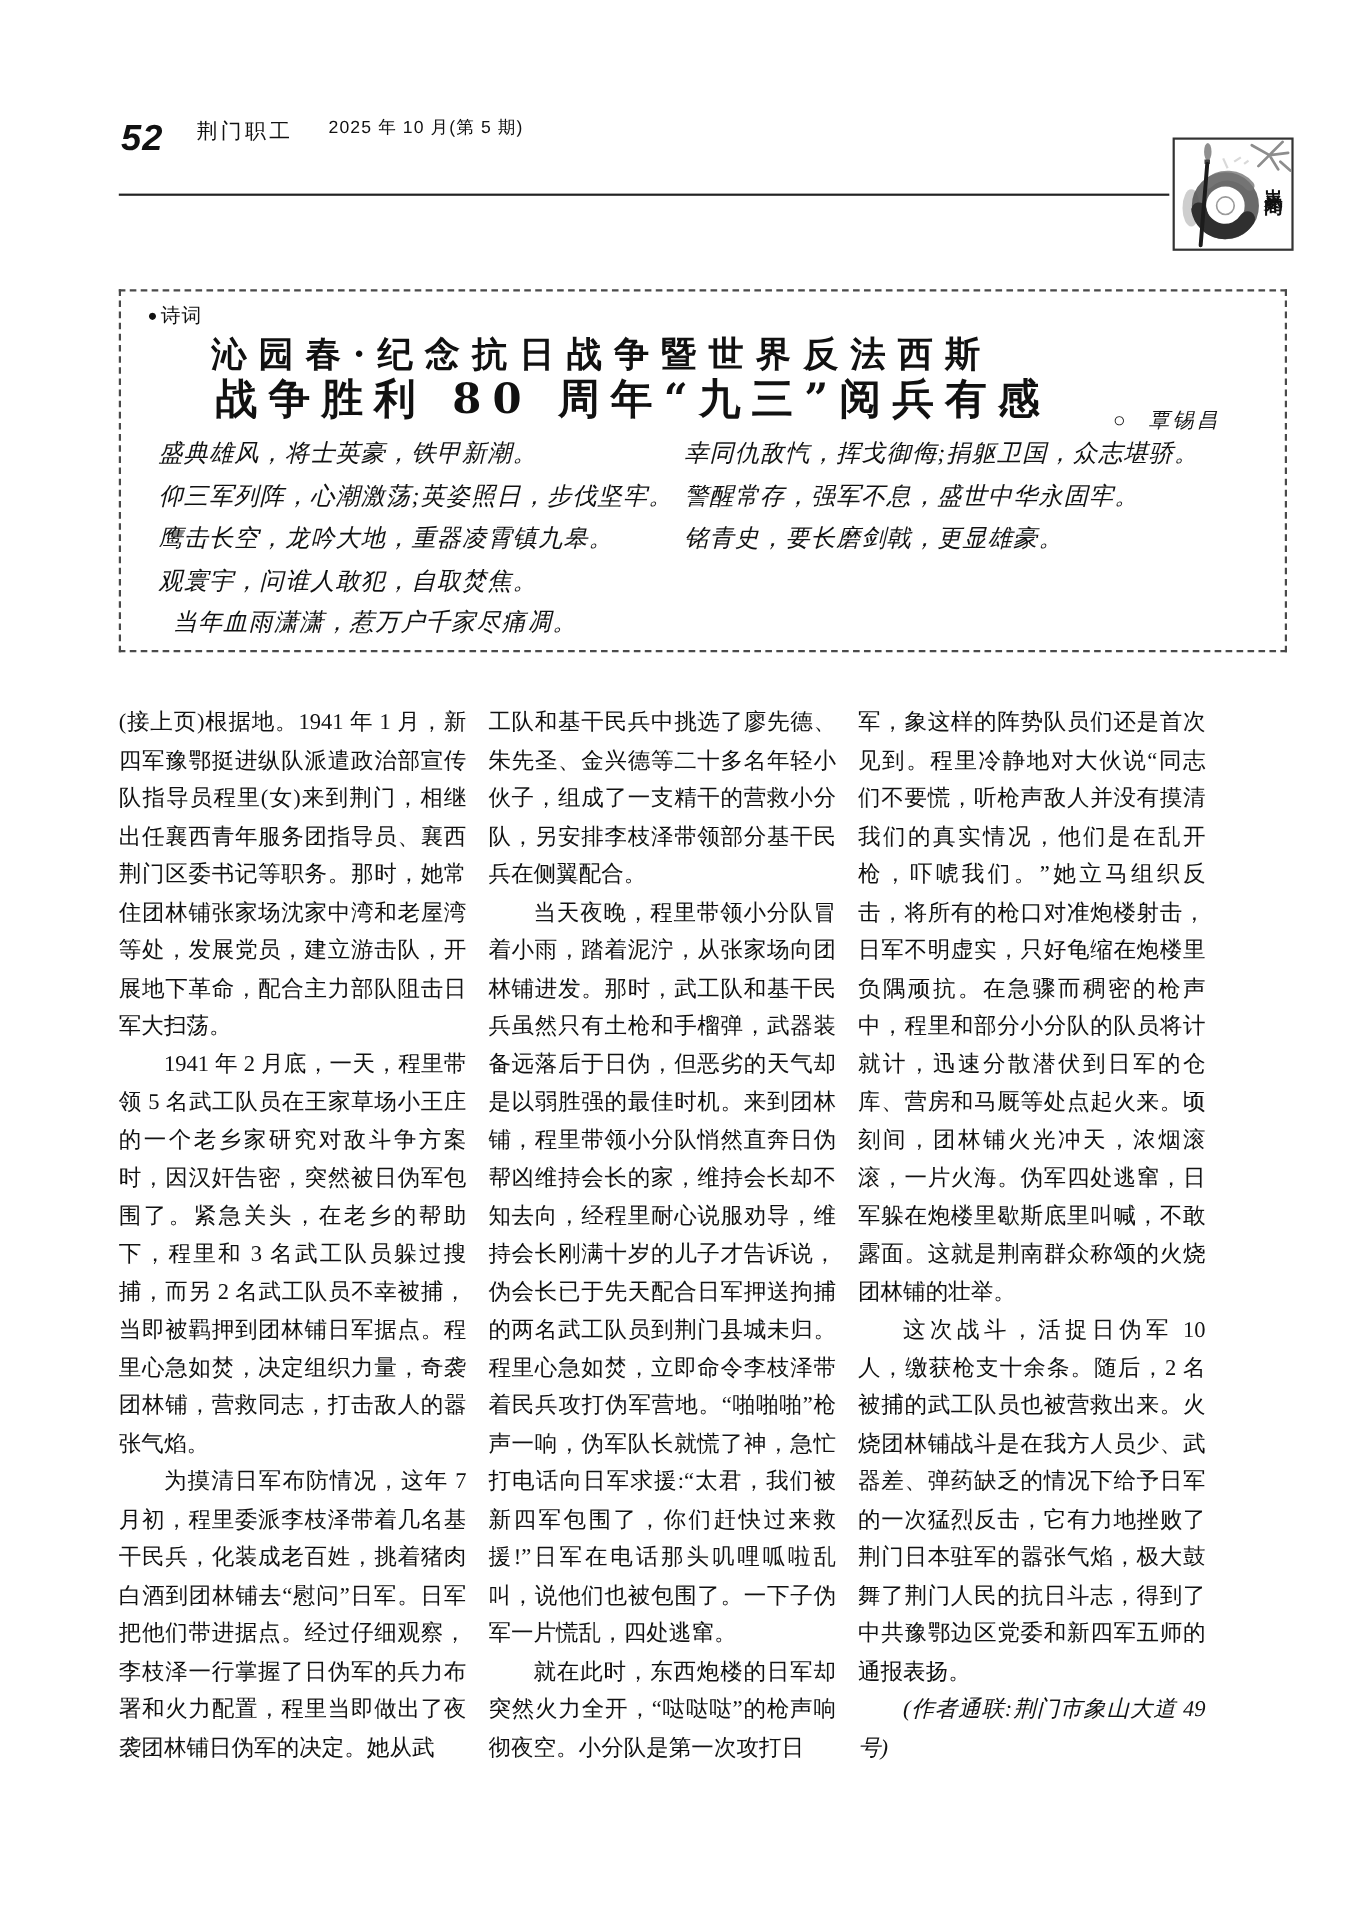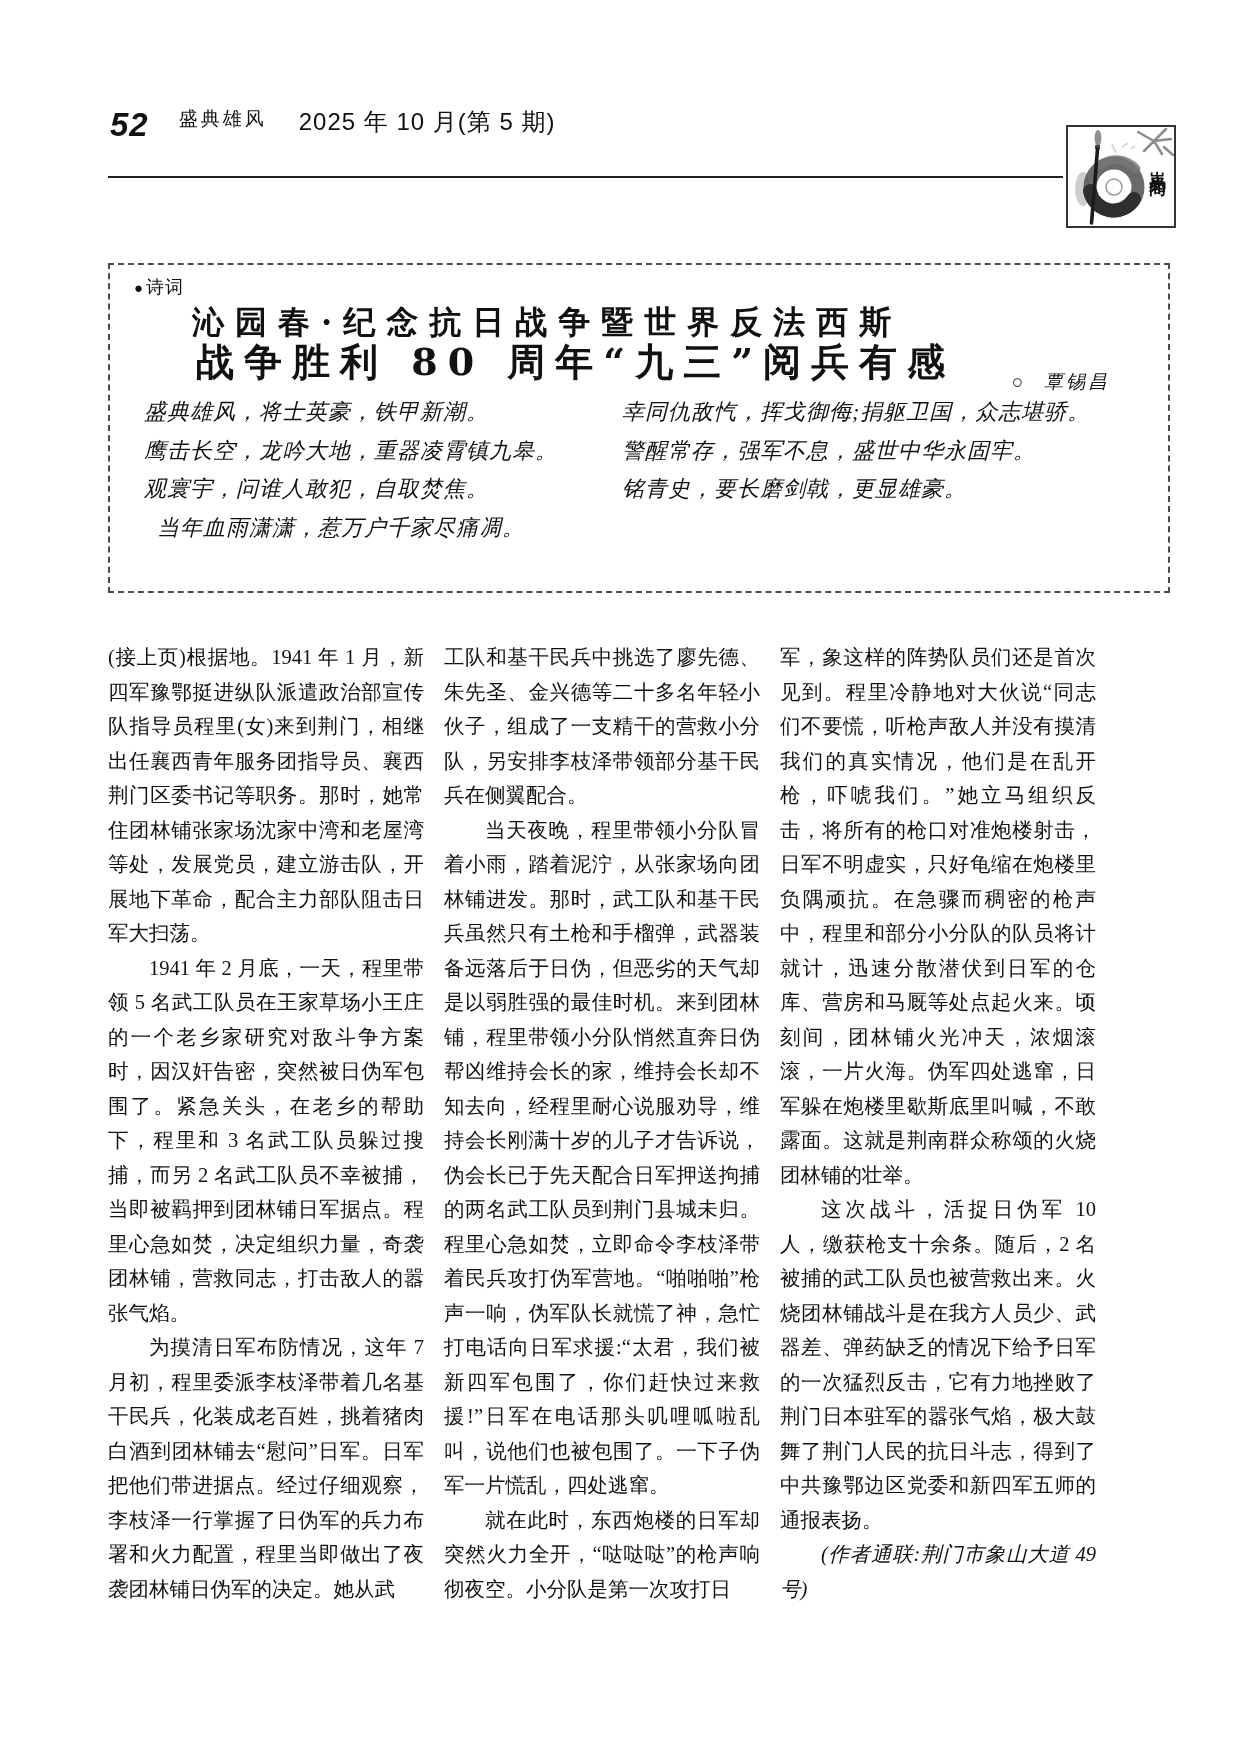--- a/index.html
+++ b/index.html
@@ -5,21 +5,21 @@
   html,body{margin:0;padding:0;background:#e8e8e8;}
   .page{position:relative;width:1240px;height:1754px;background:#ffffff;margin:0 auto;
         font-family:"Liberation Serif",serif;color:#111;overflow:hidden;}
 
   
   .header{position:absolute;left:110px;top:106px;display:flex;align-items:flex-start;}
   .page-num{font-family:"Liberation Sans",sans-serif;font-size:33px;font-weight:bold;
             font-style:italic;letter-spacing:1px;}
   .journal{margin-left:30px;font-family:"Liberation Sans",sans-serif;font-size:19px;
            letter-spacing:3px;}
-  .issue{margin-left:32px;font-family:"Liberation Sans",sans-serif;font-size:24px;letter-spacing:1px;}
+  .issue{margin-left:32px;font-family:"Liberation Sans",sans-serif;font-size:16px;letter-spacing:1px;}
   .header-rule{position:absolute;left:108px;top:176px;width:955px;height:2px;background:#222;}
 
   
   .logo-box{position:absolute;left:1066px;top:125px;width:110px;height:103px;
             border:2px solid #333;box-sizing:border-box;background:#fff;}
   .logo-box svg{position:absolute;left:0;top:0;}
   .logo-label{position:absolute;right:5px;top:30px;writing-mode:vertical-rl;
               font-family:"Liberation Sans",sans-serif;font-size:17px;font-weight:600;
               letter-spacing:4px;color:#111;}
 
@@ -50,21 +50,21 @@
   .col p.cont{text-indent:0;}
   .col p.kai{font-style:italic;}
 </style>
 </head>
 <body>
 
 <div class="page">
 
   <div class="header">
     <span class="page-num">52</span>
-    <span class="journal">盛典雄风</span>
+    <span class="journal">荆门职工</span>
     <span class="issue">2025 年 10 月(第 5 期)</span>
   </div>
   <div class="header-rule"></div>
 
   <div class="logo-box">
     <svg width="106" height="99" viewBox="0 0 106 99">
       <g>
         <path d="M86 14 L70 5 M86 14 L98 2 M86 14 L103 12 M86 14 L94 27 M86 14 L76 24 M96 20 L105 28" stroke="#8d8d8d" stroke-width="2.5" fill="none" stroke-linecap="round"></path>
       </g>
       <g opacity="0.45">
@@ -93,20 +93,21 @@
     </div>
     <h1 class="poem-title1">沁园春·纪念抗日战争暨世界反法西斯</h1>
     <h1 class="poem-title2">战争胜利 80 周年“九三”阅兵有感</h1>
     <div class="poem-author">
       <span class="circ">○</span>
       <span>覃锡昌</span>
     </div>
     <div class="poem-cols">
       <div class="poem-col left">
         <div class="poem-line">盛典雄风，将士英豪，铁甲新潮。</div>
+        <div class="poem-line">仰三军列阵，心潮激荡;英姿照日，步伐坚牢。</div>
         <div class="poem-line">鹰击长空，龙吟大地，重器凌霄镇九皋。</div>
         <div class="poem-line">观寰宇，问谁人敢犯，自取焚焦。</div>
         <div class="poem-line">当年血雨潇潇，惹万户千家尽痛凋。</div>
       </div>
       <div class="poem-col right">
         <div class="poem-line">幸同仇敌忾，挥戈御侮;捐躯卫国，众志堪骄。</div>
         <div class="poem-line">警醒常存，强军不息，盛世中华永固牢。</div>
         <div class="poem-line">铭青史，要长磨剑戟，更显雄豪。</div>
       </div>
     </div>

